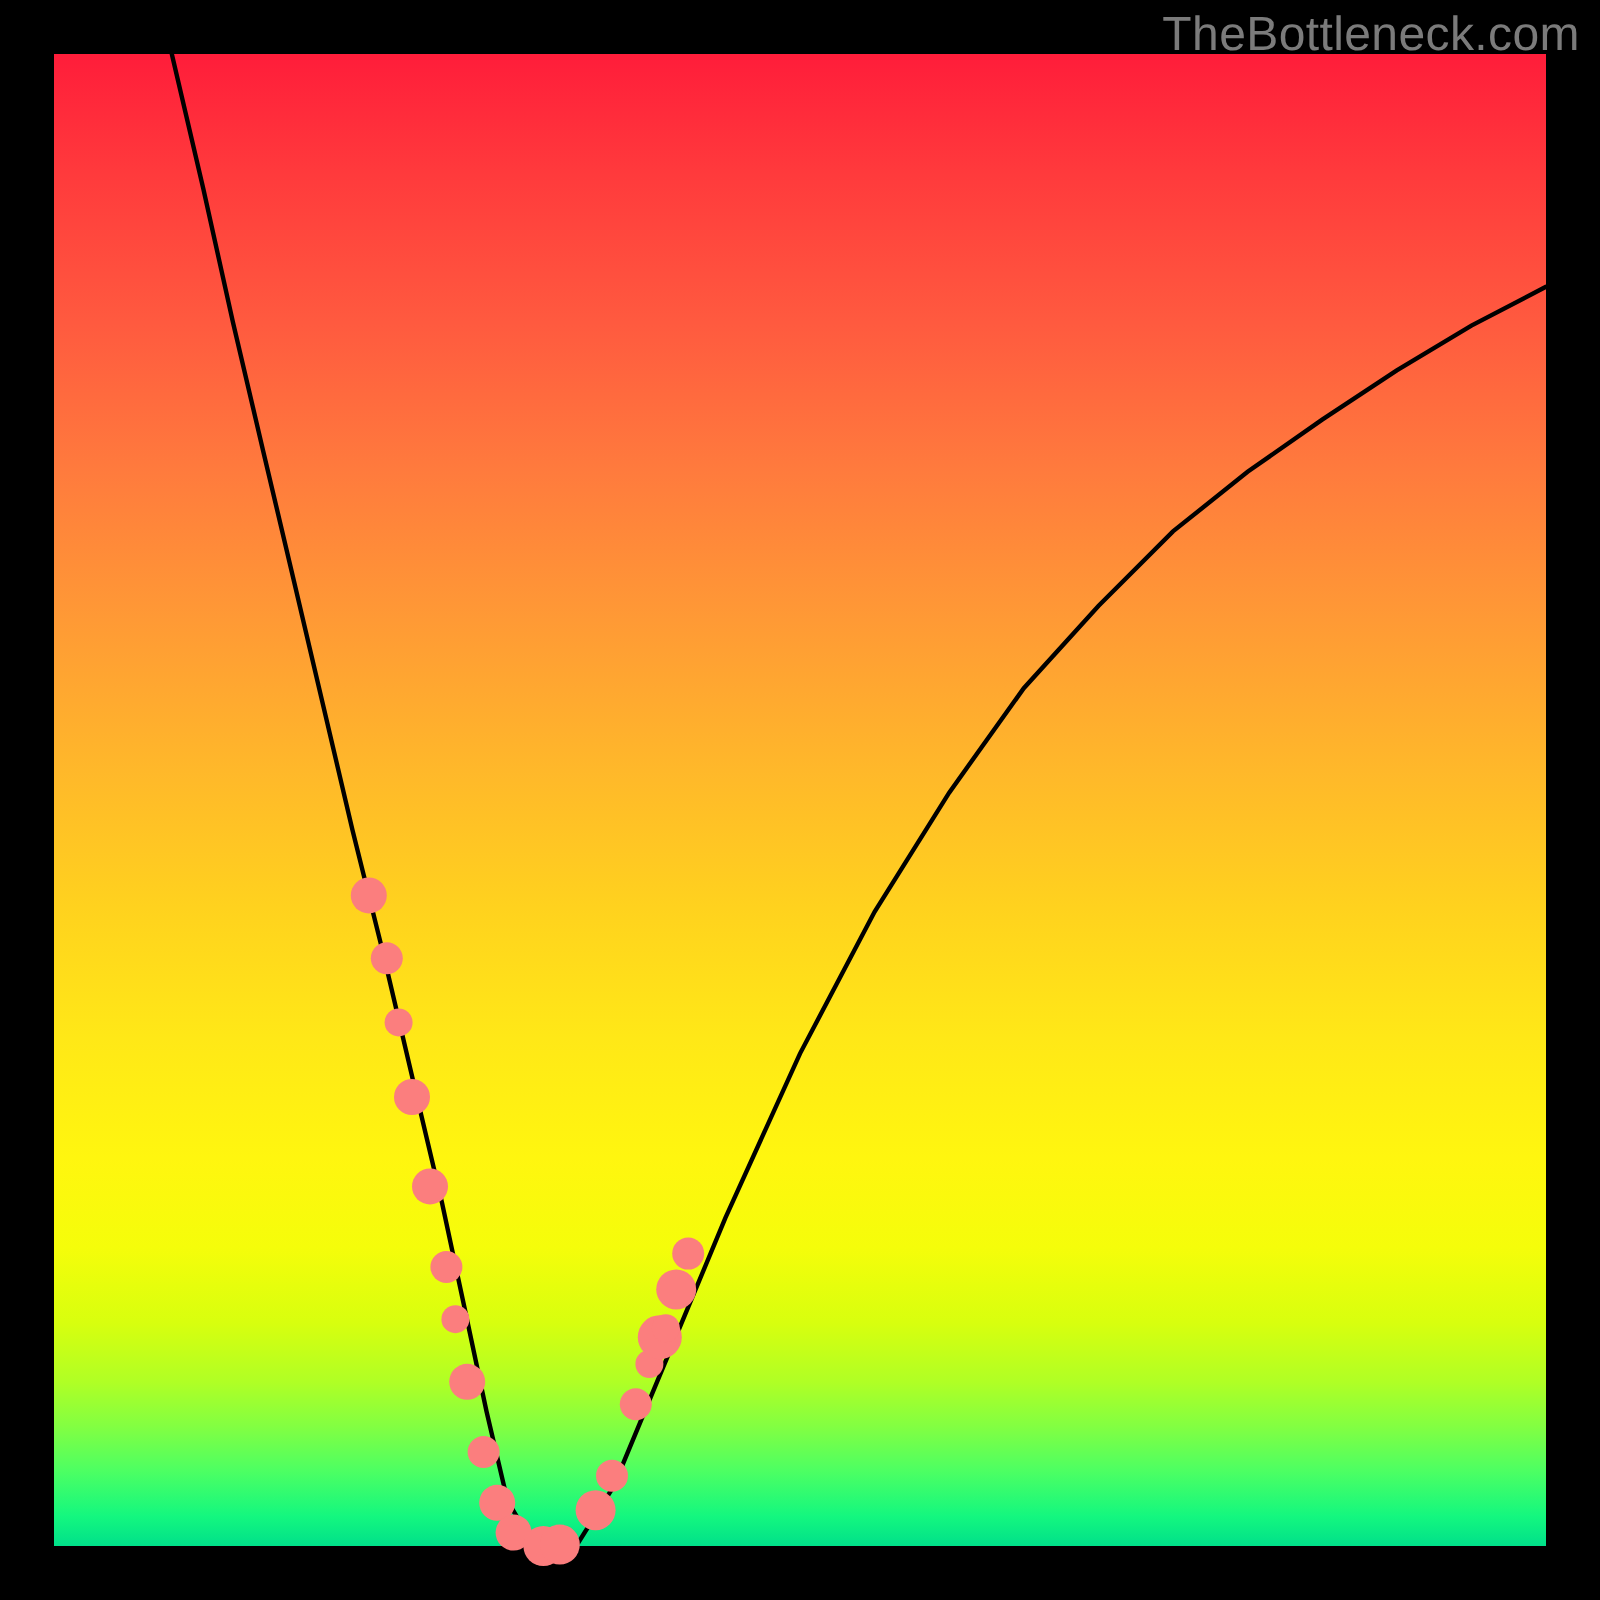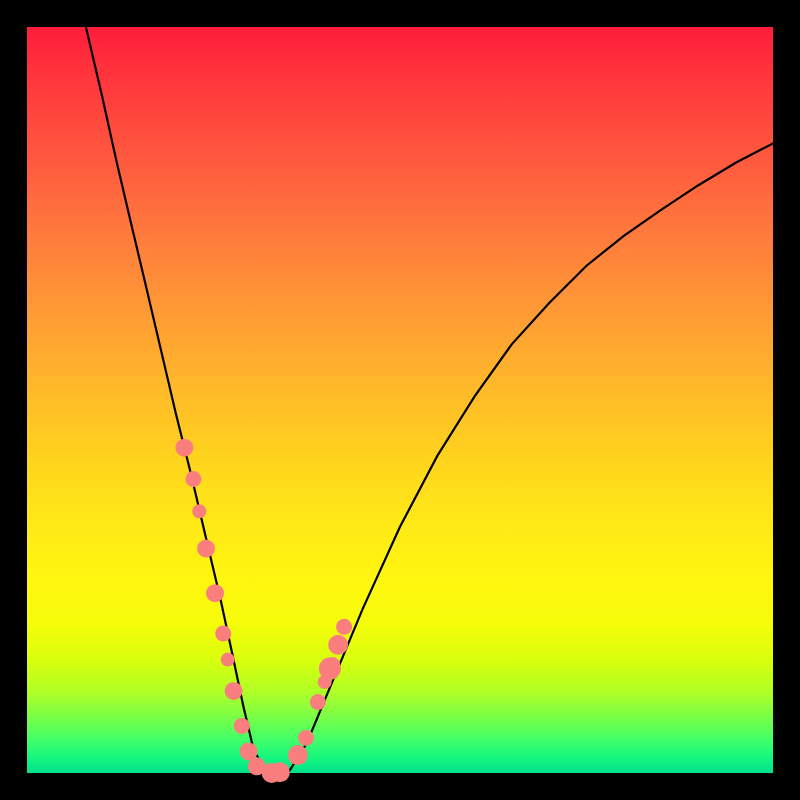--- a/index.html
+++ b/index.html
@@ -68,20 +68,21 @@
   }
   .dot {
     fill: #fb7e7e;
     stroke: none;
   }
 </style>
 </head>
 <body>
 
 <div class="frame">
+  <div class="watermark">TheBottleneck.com</div>
 
   <div class="plot">
     <svg class="curve" viewBox="0 0 746 746">
       <path id="curve-path" class="curve-path" d="M58.9 0.0 L74.6 67.1 L89.5 134.3 L104.4 197.7 L119.4 261.1 L134.3 324.5 L149.2 387.9 L164.1 447.6 L179.0 511.0 L194.0 574.4 L205.2 626.6 L216.3 678.9 L226.8 723.6 L240.2 746.0 L261.1 746.0 L279.8 716.2 L298.4 671.4 L317.1 626.6 L335.7 581.9 L373.0 499.8 L410.3 428.9 L447.6 369.3 L484.9 317.1 L522.2 276.0 L559.5 238.7 L596.8 208.9 L634.1 182.8 L671.4 158.2 L708.7 135.8 L746.0 116.4"></path>
       <g id="dots">
           <circle cx="157.4" cy="420.7" r="9" class="dot" fill="#fb7e7e"></circle>
           <circle cx="166.4" cy="452.1" r="8" class="dot" fill="#fb7e7e"></circle>
           <circle cx="172.3" cy="484.2" r="7" class="dot" fill="#fb7e7e"></circle>
           <circle cx="179.0" cy="521.5" r="9" class="dot" fill="#fb7e7e"></circle>
           <circle cx="188.0" cy="566.2" r="9" class="dot" fill="#fb7e7e"></circle>

